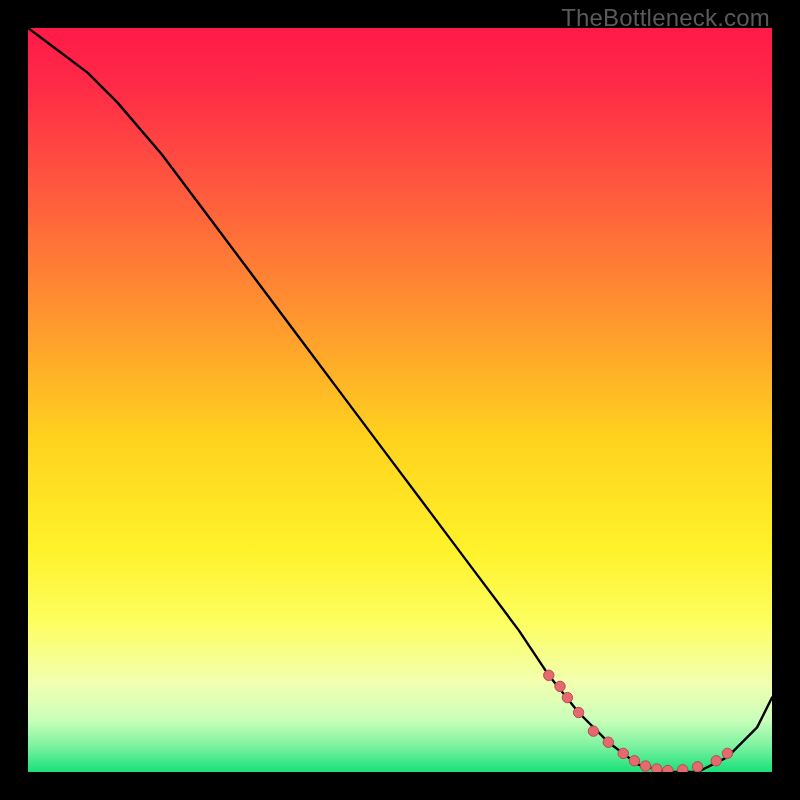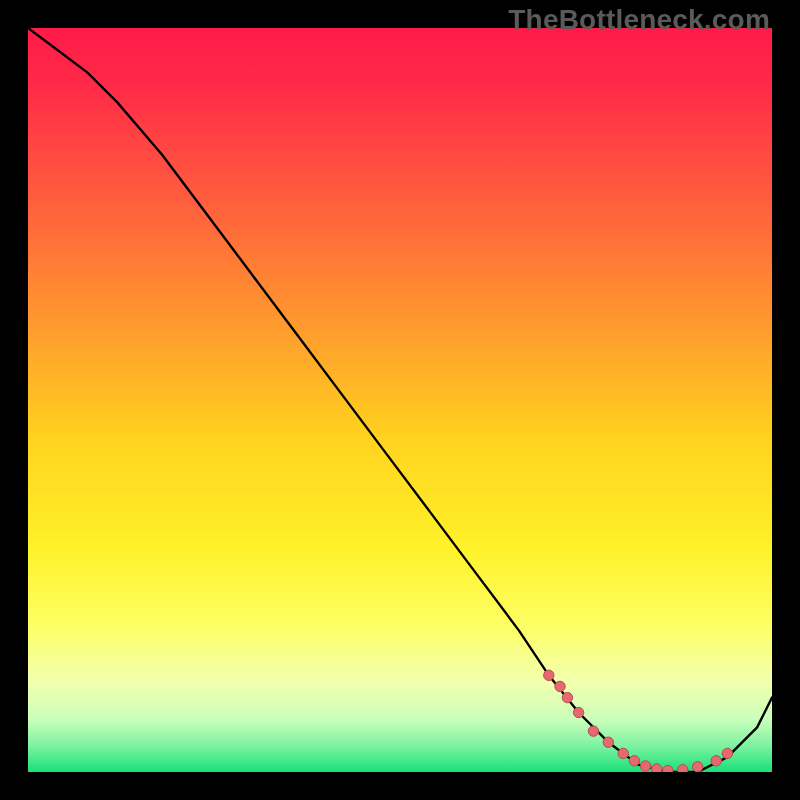--- a/index.html
+++ b/index.html
@@ -24,22 +24,22 @@
     left: 0;
     top: 0;
     width: 744px;
     height: 744px;
   }
   .watermark {
     position: absolute;
     top: 4px;
     right: 30px;
     color: #5a5a5a;
-    font-size: 28px;
-    font-weight: 700;
+    font-size: 24px;
+    font-weight: 400;
     letter-spacing: 0.2px;
     user-select: none;
   }
   svg {
     display: block;
   }
 </style>
 </head>
 <body>
 

